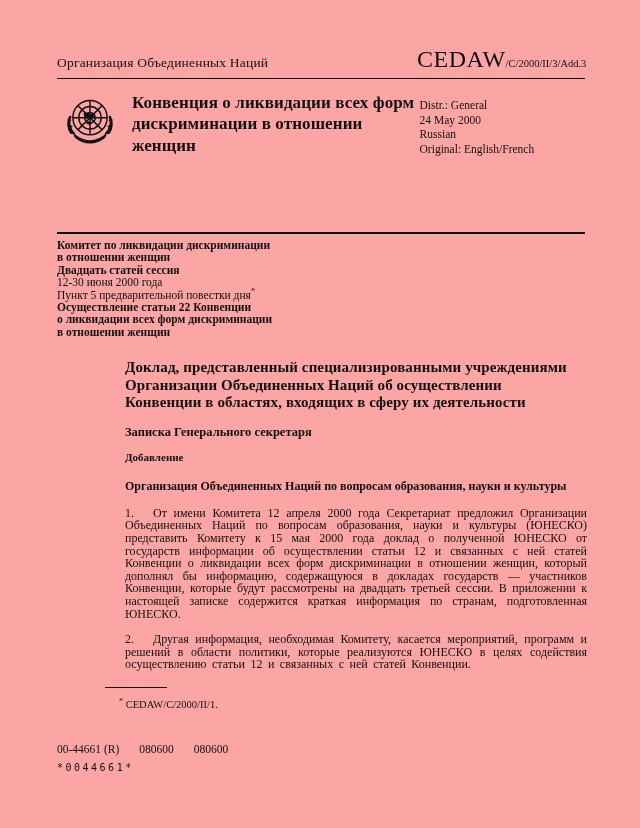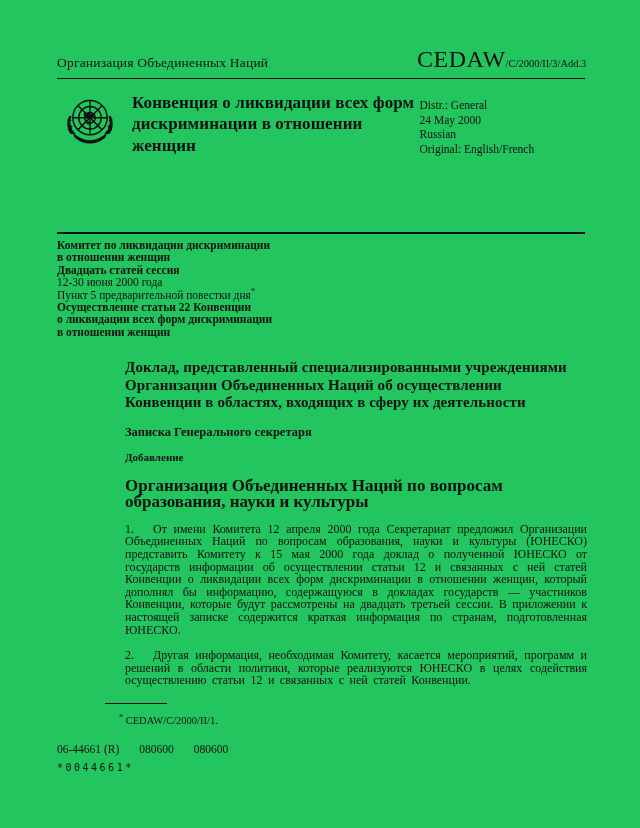--- a/index.html
+++ b/index.html
@@ -5,21 +5,21 @@
   html, body {
     margin: 0;
     padding: 0;
     background: #ffffff;
   }
   .page {
     position: relative;
     width: 640px;
     height: 828px;
     margin: 0 auto;
-    background: #22c55e;
+    background: #fca5a5;
     box-sizing: border-box;
     padding: 46px 55px 0 57px;
     overflow: hidden;
     font-family: "Liberation Serif", serif;
     color: #111111;
   }
   
   .header-row1 {
     display: flex;
     justify-content: space-between;
@@ -107,21 +107,21 @@
     font-size: 12.5px;
     font-weight: bold;
   }
   .doc-addendum {
     margin-top: 11px;
     font-size: 11px;
     font-weight: bold;
   }
   .section-heading {
     margin-top: 15px;
-    font-size: 17px;
+    font-size: 12px;
     font-weight: bold;
     line-height: 16px;
     width: 470px;
   }
   .para {
     margin-top: 13px;
     font-size: 12px;
     line-height: 12.6px;
     text-align: justify;
     word-spacing: 2.5px;
@@ -226,18 +226,18 @@
   </div>
 
   <hr class="footnote-rule">
   <div class="footnote">
     <sup class="fn-marker">*</sup>
     <span>CEDAW/C/2000/II/1.</span>
   </div>
 
   <div class="footer">
     <div>
-      <span class="code-part">06-44661 (R)</span><span class="code-part">080600</span><span>080600</span>
+      <span class="code-part">00-44661 (R)</span><span class="code-part">080600</span><span>080600</span>
     </div>
     <div class="barcode-text">*0044661*</div>
   </div>
 
 </div>
 
 </body></html>

